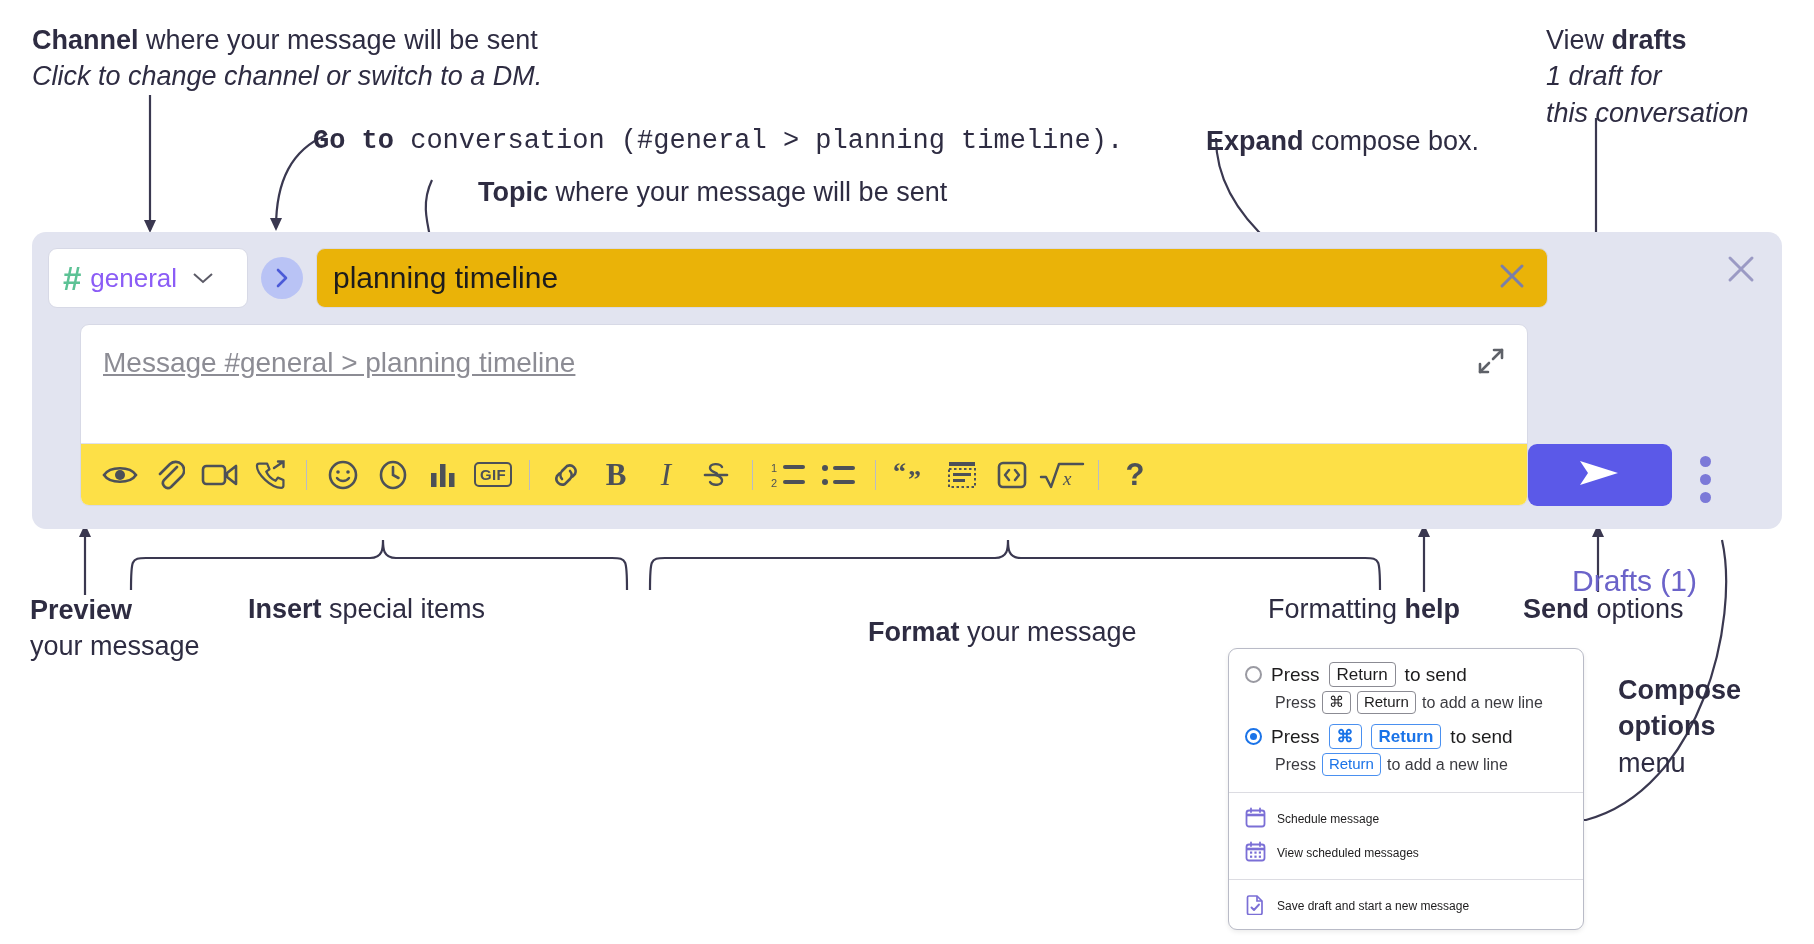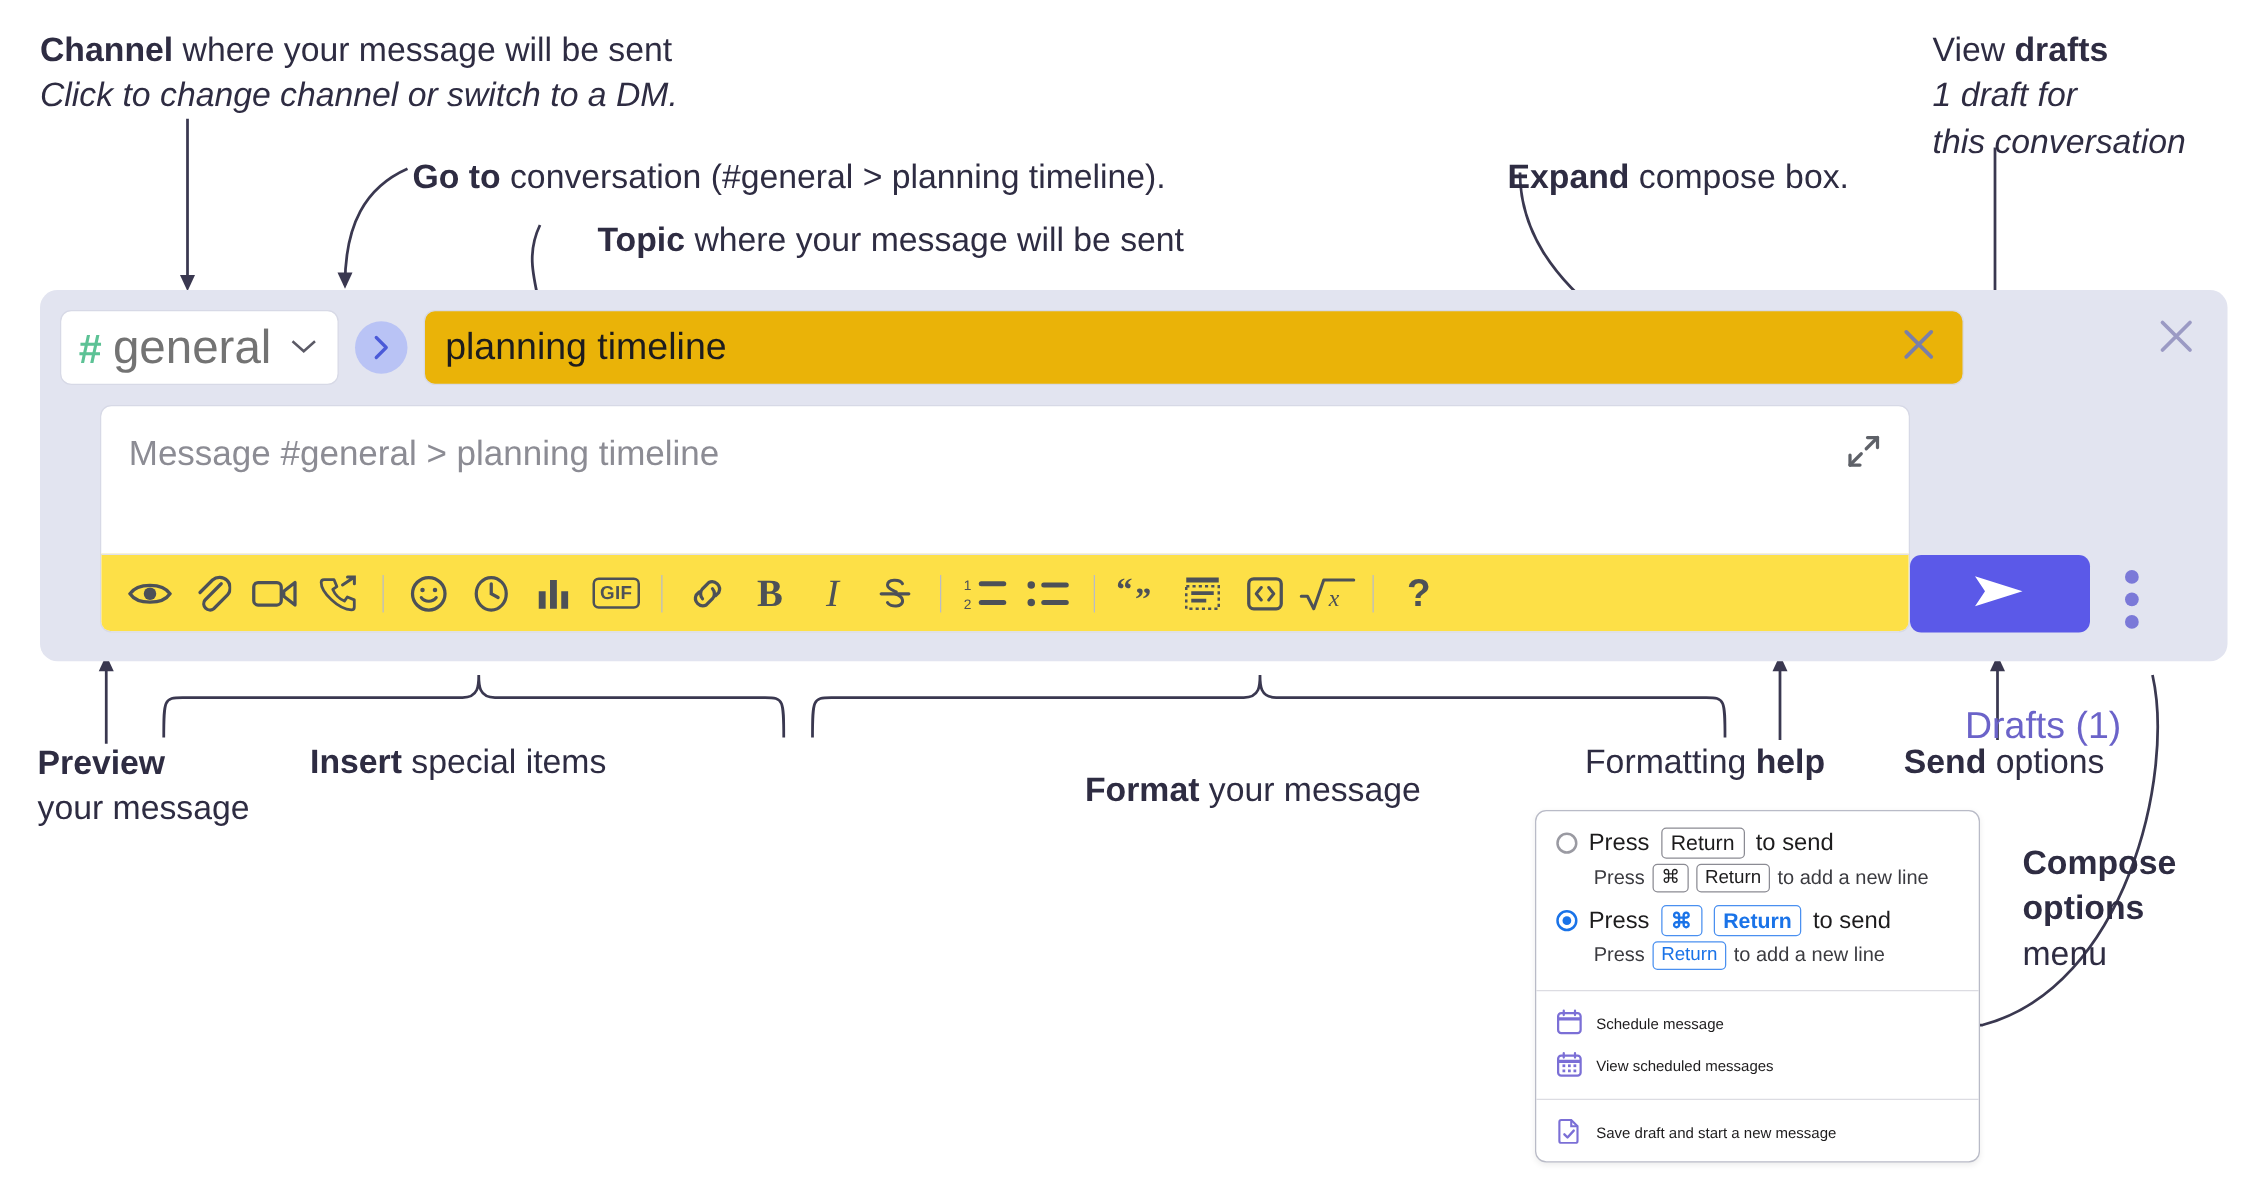--- a/index.html
+++ b/index.html
@@ -22,42 +22,42 @@
     position: absolute; left: 32px; top: 232px; width: 1750px; height: 297px;
     background: #e2e4f0; border-radius: 14px;
   }
   #topRow { position:absolute; left:16px; top:16px; display:flex; align-items:center; gap:0; }
   #channelBtn {
     display:flex; align-items:center; gap:9px;
     background:#ffffff; border:1px solid #d7d9e6; border-radius:9px;
     height: 60px; padding: 0 16px 0 14px; min-width: 200px;
   }
   #channelBtn .hash { color:#5cc295; font-size:33px; font-weight:700; line-height:1; }
-  #channelBtn .cname { color:#737373; font-size:38px; }
+  #channelBtn .cname { color:#8b5cf6; font-size:26px; }
   #channelBtn .chev { color:#5b5a66; font-size:21px; margin-left:6px; }
 
   #goBtn {
     width: 42px; height: 42px; border-radius: 50%;
     background:#b9c3f5; display:flex; align-items:center; justify-content:center;
     margin: 0 13px; flex: 0 0 auto;
   }
   #goBtn svg { display:block; }
 
   #topicField {
     position:relative; background:#eab308; border:1px solid #d7d9e6; border-radius:9px;
     height: 60px; width: 1232px; display:flex; align-items:center; padding: 0 16px;
   }
   #topicField .tval { color:#1d1c1d; font-size:30px; }
   #topicClear { position:absolute; right:18px; top:50%; transform:translateY(-50%); }
 
   #msgBox {
     position:absolute; left:48px; top:92px; width:1448px; height:182px;
     background:#ffffff; border:1px solid #d7d9e6; border-radius:9px; overflow:hidden;
   }
-  #msgPlaceholder { position:absolute; left:22px; top:22px; color:#8c8c94; font-size:28px; }
+  #msgPlaceholder { position:absolute; left:22px; top:22px; color:#8c8c94; font-size:28px;text-decoration:underline; }
   #expandBtn { position:absolute; right:20px; top:20px; }
 
   #toolbar {
     position:absolute; left:0; bottom:0; width:100%; height:62px;
     background:#fde047; border-top:1px solid #dfe1ed;
     display:flex; align-items:center; padding-left:14px; gap:0;
   }
   .tbtn { width:50px; height:50px; display:flex; align-items:center; justify-content:center; color:#4d5157; }
   .tdiv { width:1px; height:30px; background:#b9bbc7; margin:0 11px; }
   .gifbox {
@@ -136,21 +136,21 @@
 
       <path d="M1722 540 C 1740 620, 1700 790, 1586 820 L 1582 820"></path>
     </g>
   </svg>
 
   <div class="annoblock" style="left:32px; top:22px;">
     <div><b>Channel</b><span> where your message will be sent</span></div>
     <div><i>Click to change channel or switch to a DM.</i></div>
   </div>
 
-  <div class="anno" style="left:330px; top:124px;">
+  <div class="anno" style="left:313px; top:124px;font-family:Liberation Mono, monospace;">
     <b>Go to</b><span> conversation (#general &gt; planning timeline).</span>
   </div>
 
   <div class="anno" style="left:478px; top:175px;">
     <b>Topic</b><span> where your message will be sent</span>
   </div>
 
   <div class="anno" style="left:1206px; top:124px;">
     <b>Expand</b><span> compose box.</span>
   </div>

